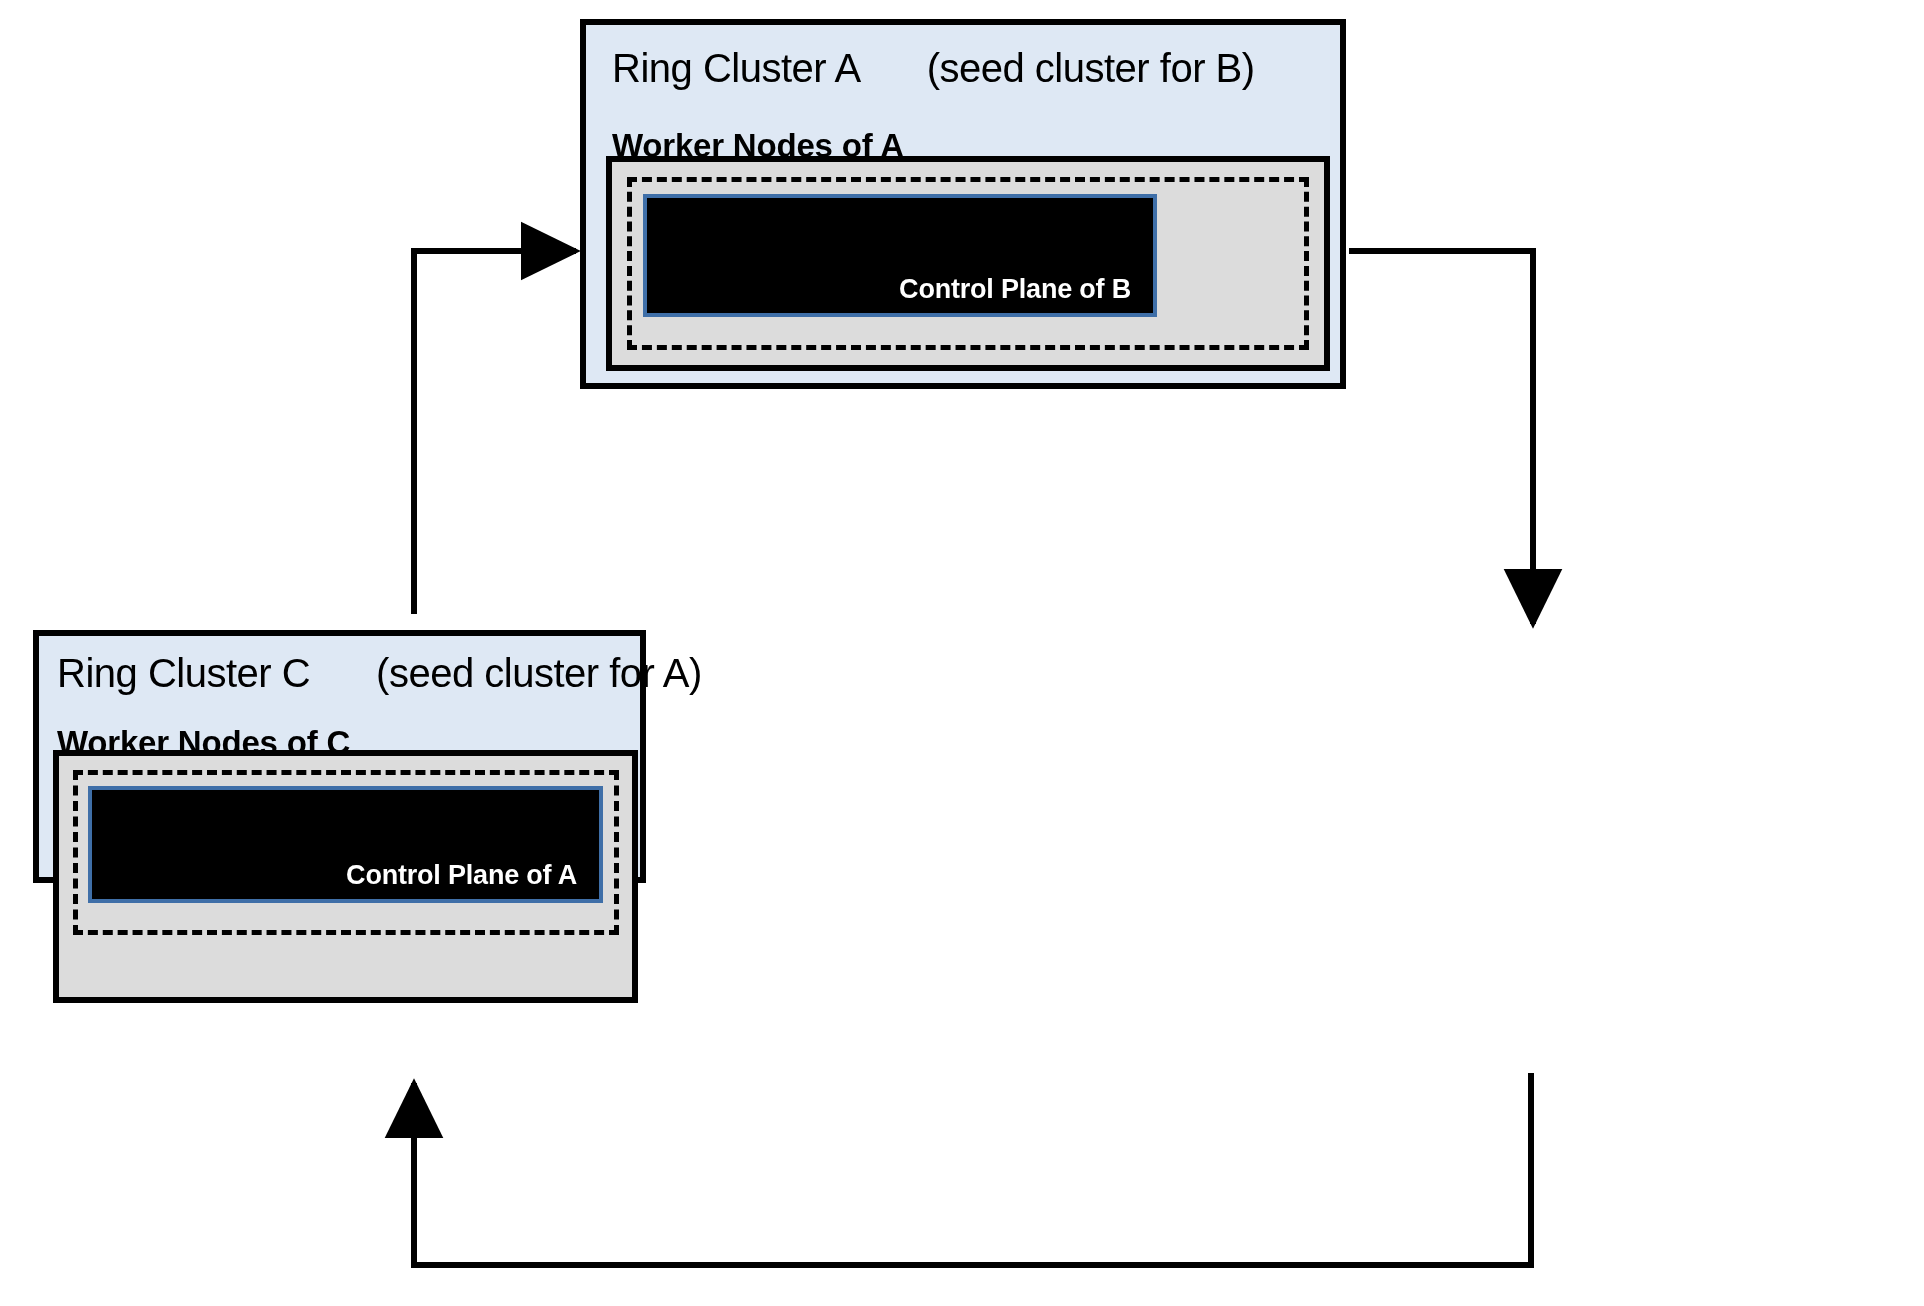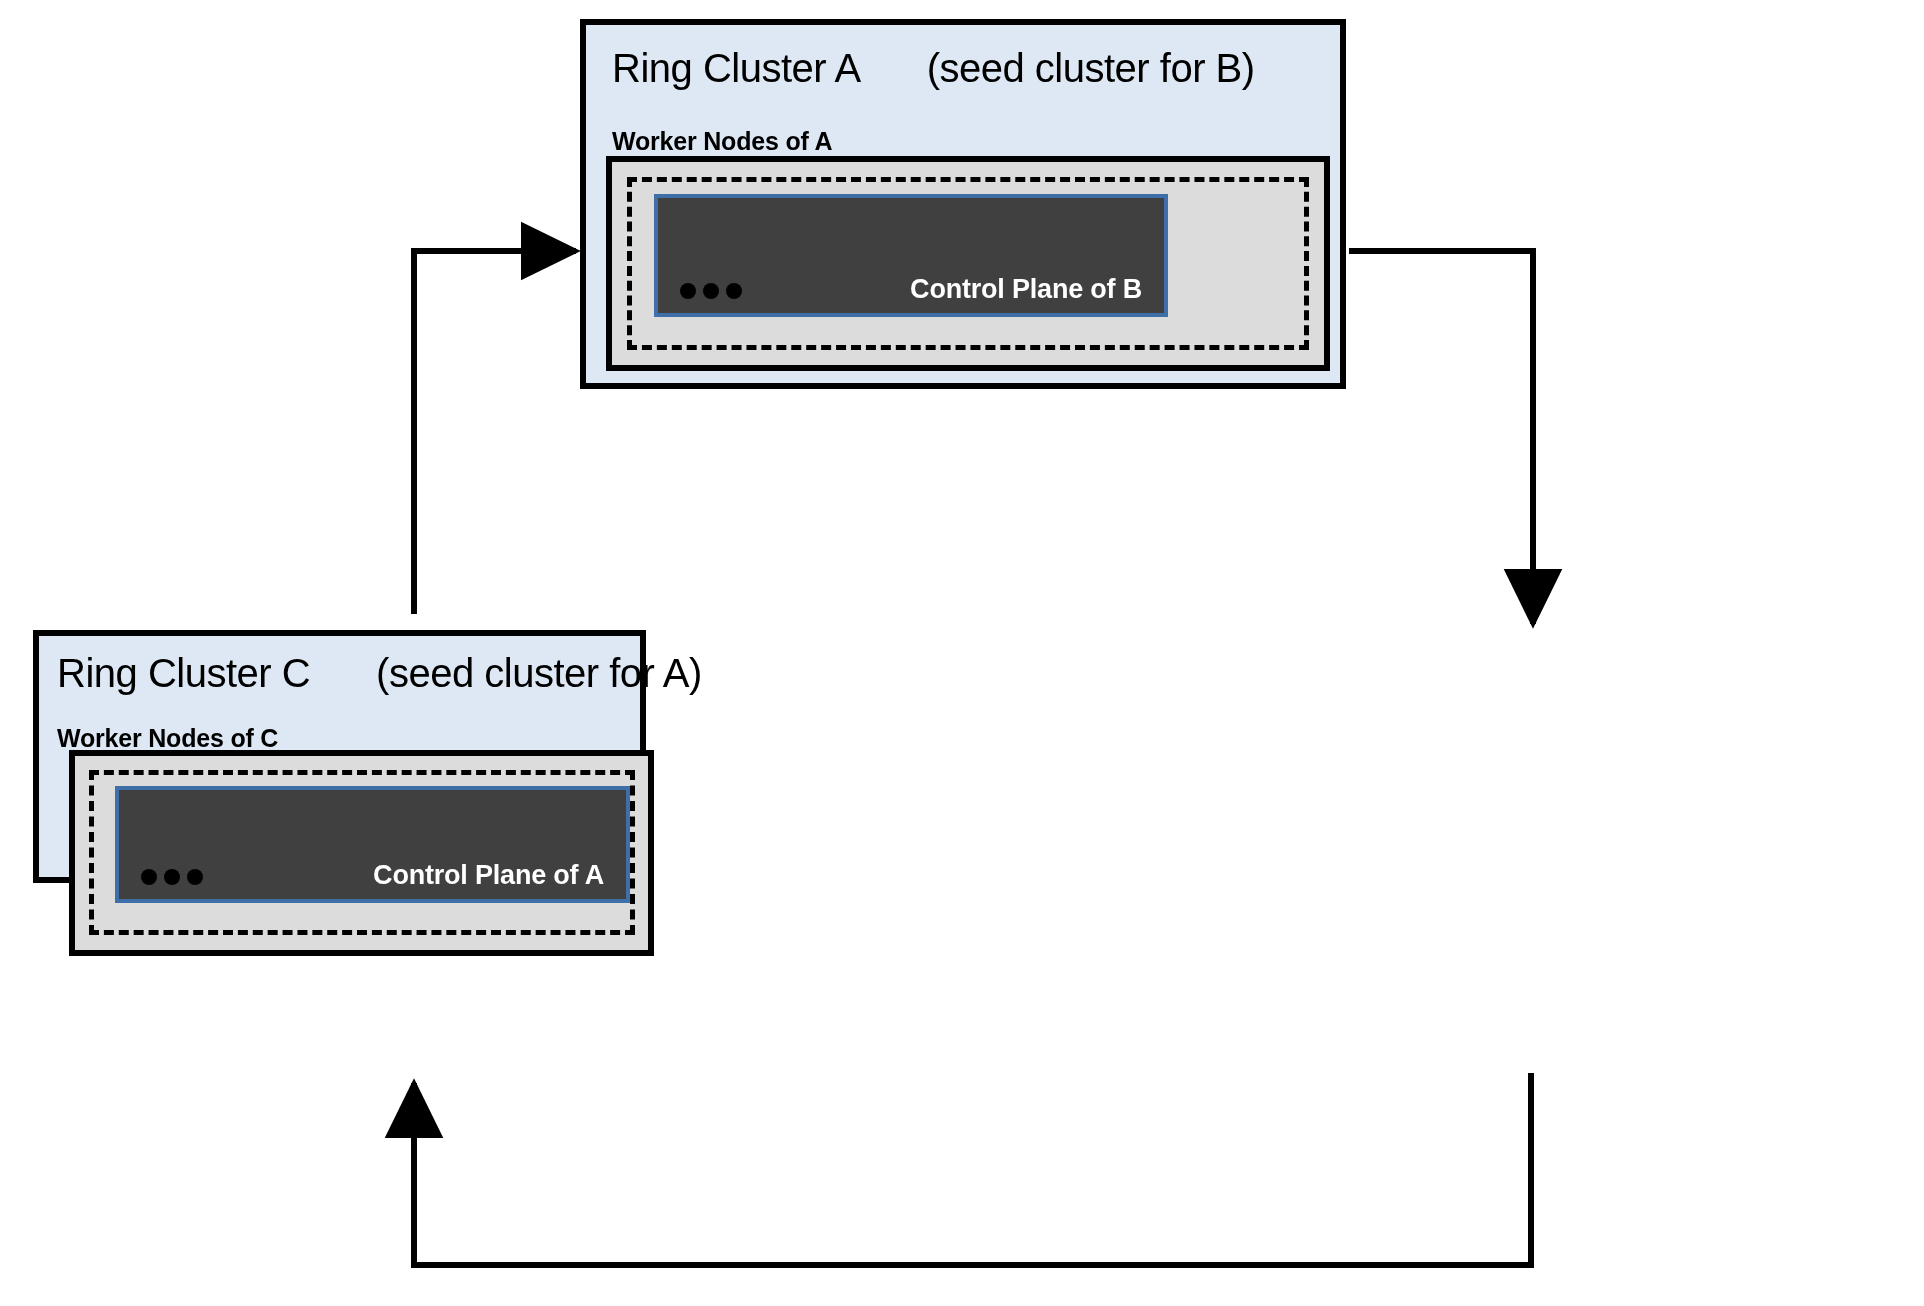--- a/index.html
+++ b/index.html
@@ -24,21 +24,21 @@
     font-size:40px;
     font-weight:400;
     line-height:1;
     letter-spacing:-0.5px;
   }
   .cluster-title .seed{ margin-left:66px; }
 
   .worker-label{
     position:absolute;
     white-space:nowrap;
-    font-size:25px;
+    font-size:33px;
     font-weight:700;
     line-height:1;
     letter-spacing:-0.2px;
   }
 
   
   .worker-box{
     position:absolute;
     background:#dcdcdc;
     border:6px solid #000000;
@@ -47,24 +47,23 @@
   
   .dashed-box{
     position:absolute;
     border:5px dashed #000000;
     box-sizing:border-box;
     background:transparent;
   }
   
   .control-plane{
     position:absolute;
-    background:#404040;
+    background:#000000;
     border:4px solid #3f6fa8;
     box-sizing:border-box;
-    margin-left:11px;
   }
   .cp-dots{
     position:absolute;
     left:22px;
     bottom:14px;
     line-height:0;
     display:flex;
     gap:7px;
     align-items:center;
   }
@@ -124,21 +123,21 @@
     </div>
   </div>
 
   <div class="cluster" style="left:33px; top:630px; width:613px; height:253px;">
     <div class="cluster-title" style="left:18px; top:17px;">
       <span>Ring Cluster C</span><span class="seed">(seed cluster for A)</span>
     </div>
 
     <div class="worker-label" style="left:18px; top:90px;">Worker Nodes of C</div>
 
-    <div class="worker-box" style="left:30px; top:114px; width:585px; height:206px;">
+    <div class="worker-box" style="left:14px; top:114px; width:585px; height:253px;">
       <div class="dashed-box" style="left:14px; top:14px; width:546px; height:165px;"></div>
       <div class="control-plane" style="left:29px; top:30px; width:515px; height:117px;">
         <div class="cp-dots">
           <span></span>
             <span></span>
             <span></span>
         </div>
         <div class="cp-label">Control Plane of A</div>
       </div>
     </div>

